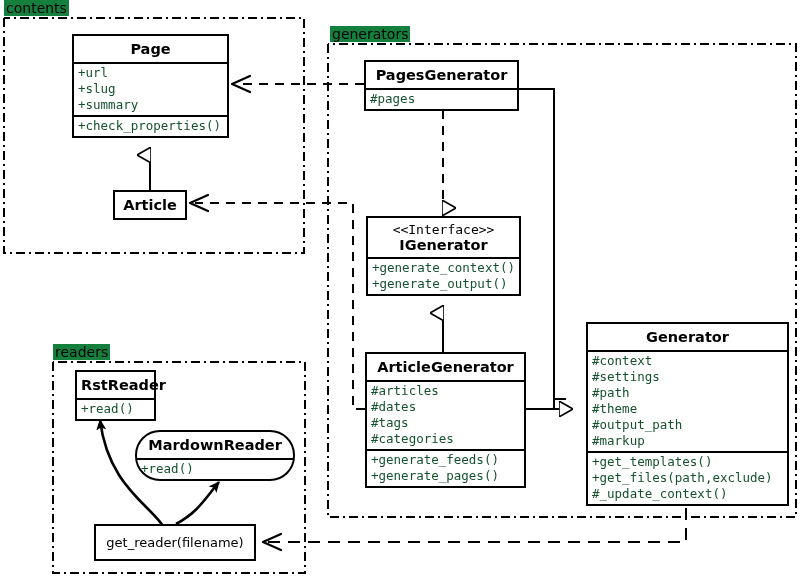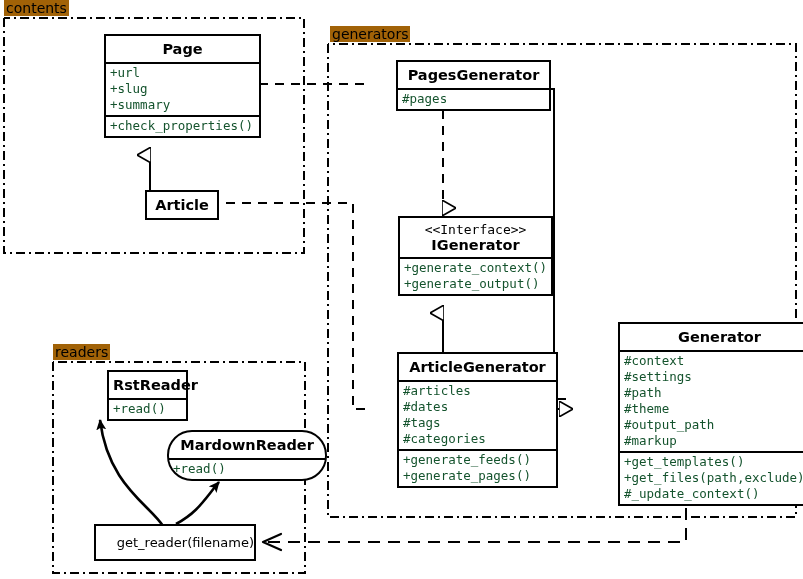--- a/index.html
+++ b/index.html
@@ -25,33 +25,32 @@
     top: 0;
     width: 803px;
     height: 579px;
     pointer-events: none;
   }
   .pkg-label {
     position: absolute;
     font-family: "DejaVu Sans", sans-serif;
     font-size: 14px;
     color: #000;
-    background: #a16207;
+    background: #15803d;
     padding: 0 2px;
     white-space: nowrap;
     line-height: 16px;
   }
   
   .cls {
     position: absolute;
     box-sizing: border-box;
     border: 2px solid #000;
     background: #ffffff;
     z-index: 5;
-    margin-left: 32px;
   }
   .cls-name {
     font-family: "DejaVu Sans", sans-serif;
     font-weight: bold;
     font-size: 14.5px;
     text-align: center;
     padding: 5px 4px 5px 4px;
     line-height: 16px;
     color: #000;
   }
@@ -76,21 +75,21 @@
   }
   
   .fnbox {
     position: absolute;
     box-sizing: border-box;
     border: 2px solid #000;
     background: #ffffff;
     z-index: 5;
     display: flex;
     align-items: center;
-    justify-content: flex-end;
+    justify-content: center;
   }
   .fnbox span {
     font-family: "DejaVu Sans", sans-serif;
     font-size: 13px;
     color: #000;
     white-space: nowrap;
   }
 </style>
 </head>
 <body>

